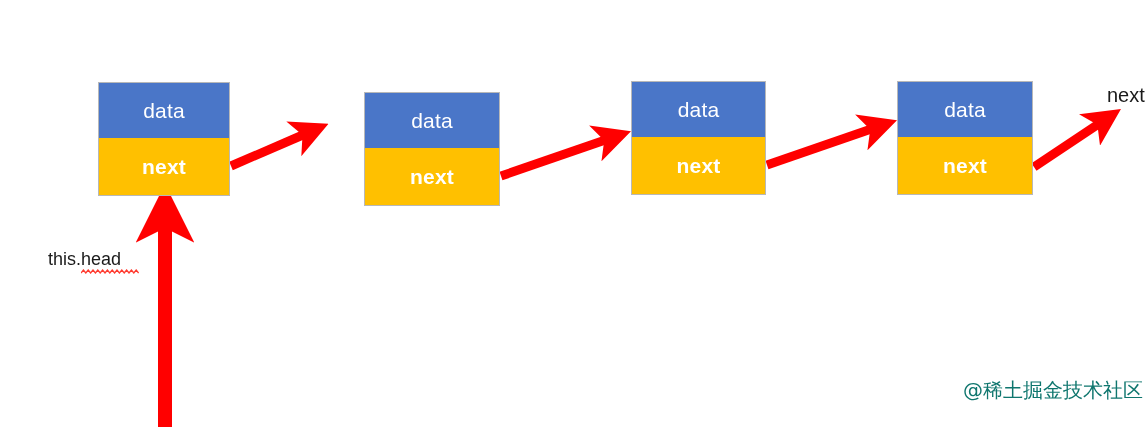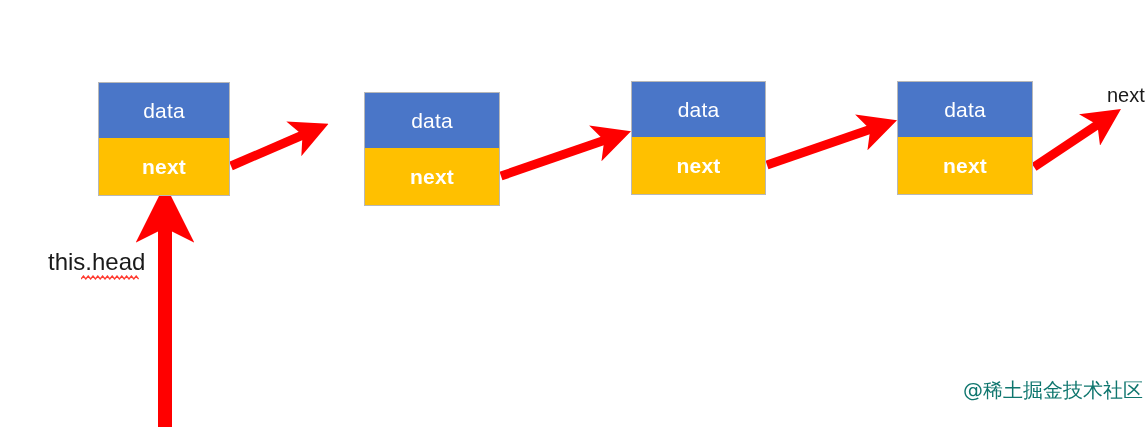--- a/index.html
+++ b/index.html
@@ -45,21 +45,21 @@
     position: absolute;
     left: 0;
     top: 0;
     width: 1147px;
     height: 427px;
     pointer-events: none;
   }
   .label {
     position: absolute;
     color: #1a1a1a;
-    font-size: 24px;
+    font-size: 18px;
     line-height: 1;
     white-space: nowrap;
   }
   #this-head-label {
     left: 48px;
     top: 250px;
   }
   #this-head-text {
     position: relative;
     display: inline-block;

